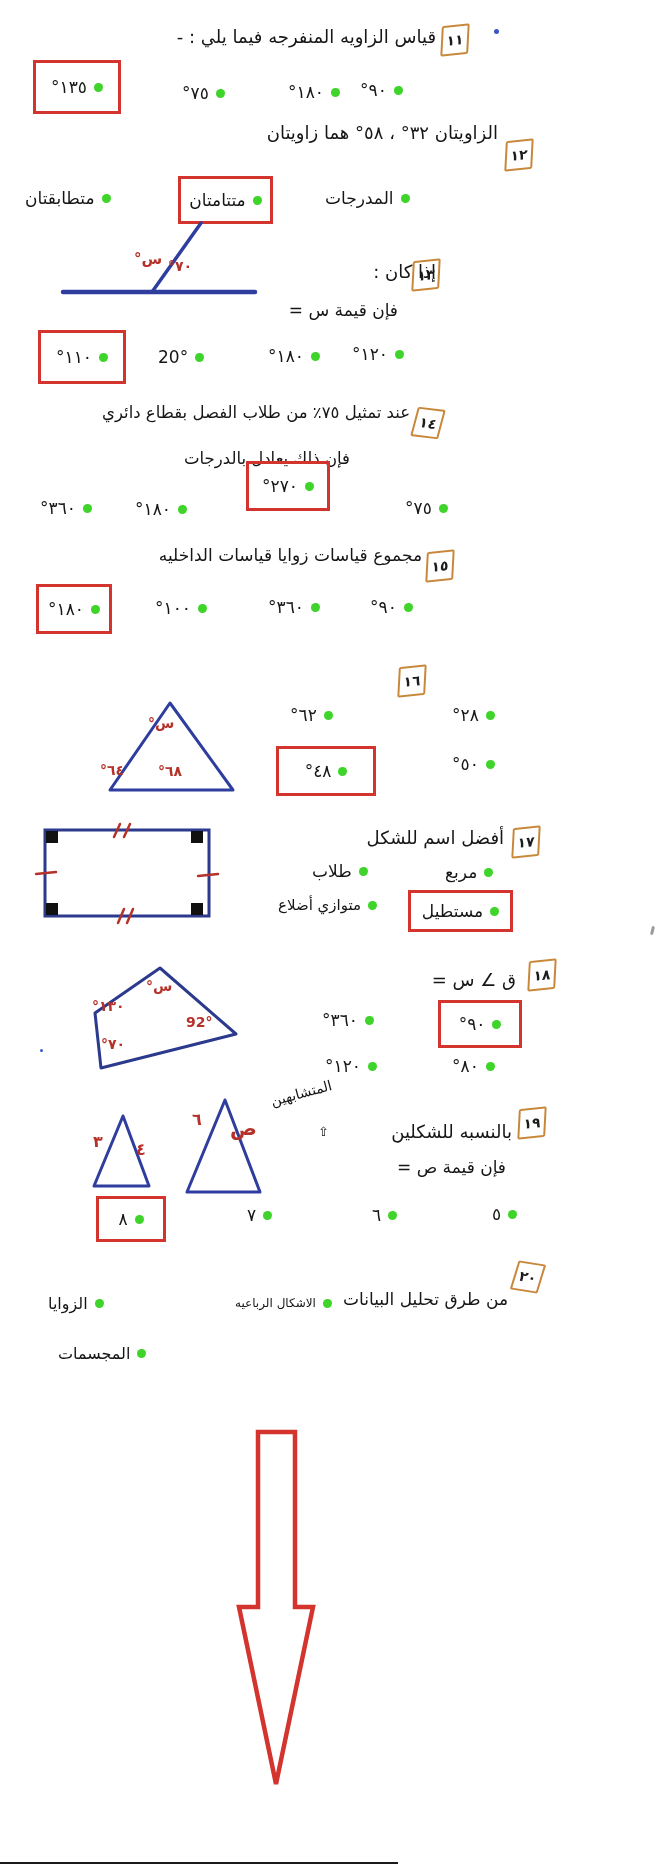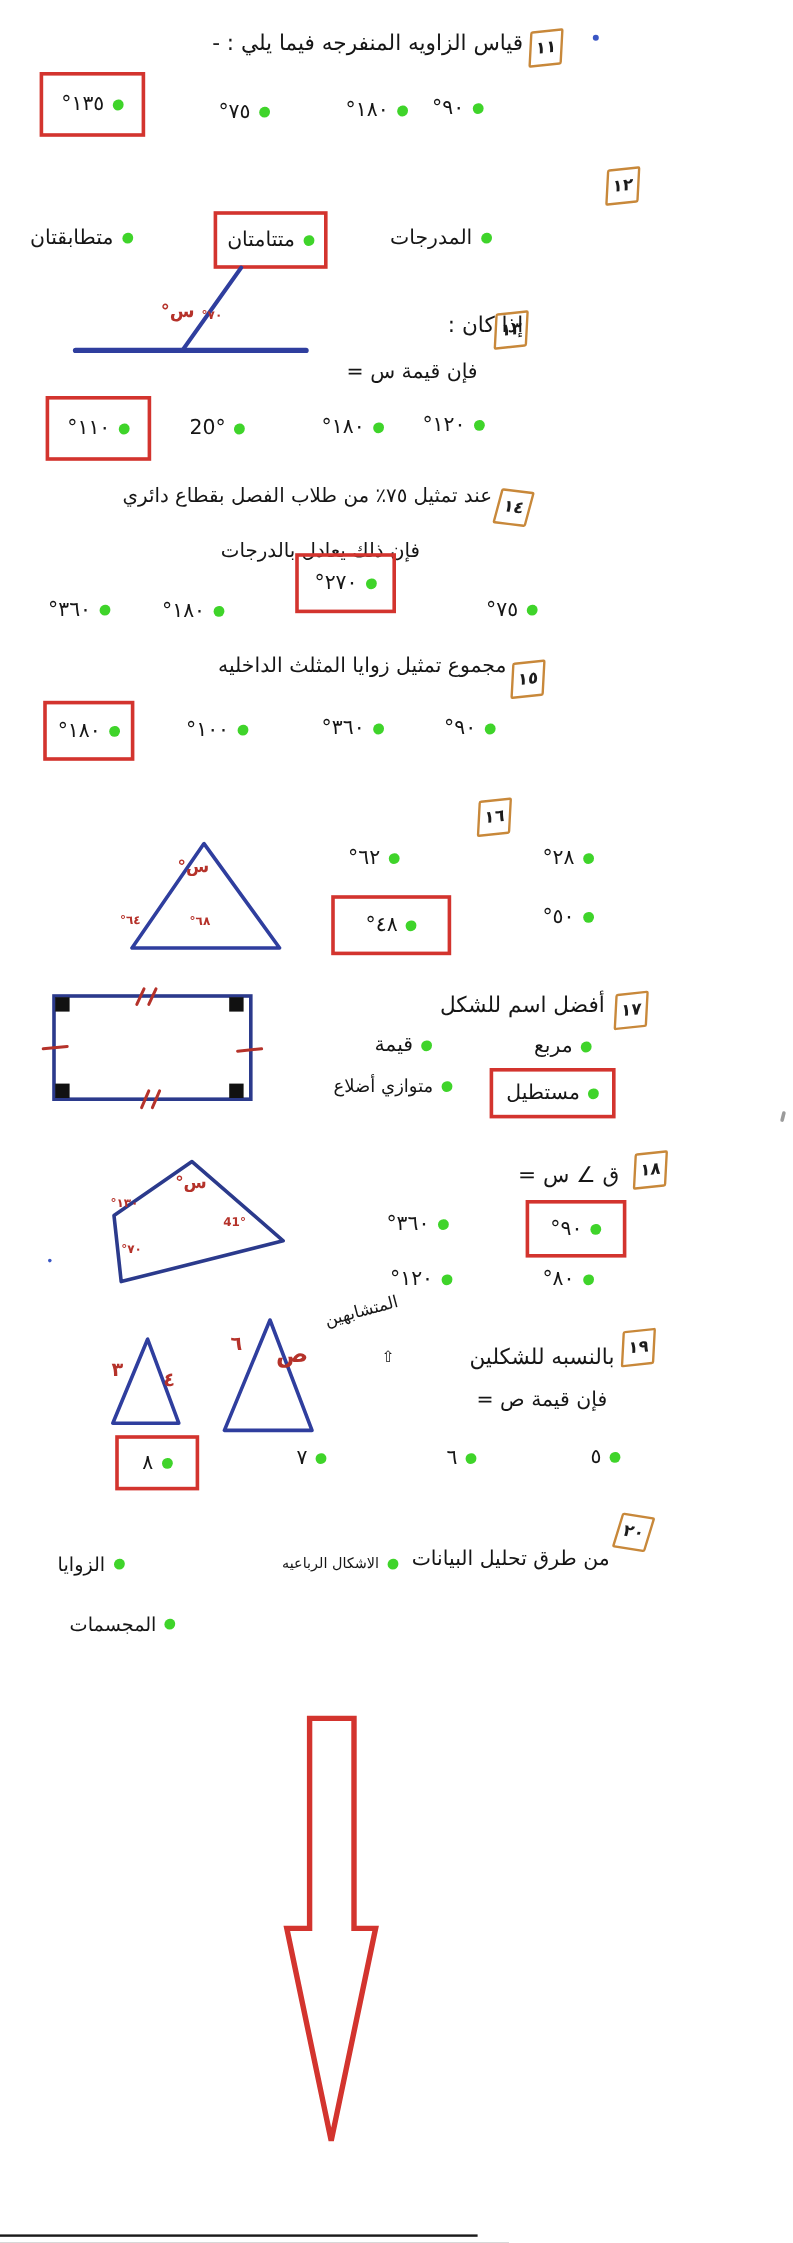--- a/index.html
+++ b/index.html
@@ -9,21 +9,21 @@
   .qnum{position:absolute;width:28px;height:30px;border:2px solid #c8883a;border-radius:2px;
         display:flex;align-items:center;justify-content:center;font-size:14px;font-weight:bold;
         color:#1c1c1c;transform:rotate(-6deg) skewX(-9deg);background:#fff}
   .qtext{position:absolute;direction:rtl;text-align:right;font-size:18px;line-height:1.4;white-space:nowrap;color:#161616}
   .sm{font-size:16.5px}
   .opt{position:absolute;direction:rtl;display:flex;align-items:center;gap:7px;font-size:17px;color:#161616}
   .opt .dot{width:9px;height:9px;border-radius:50% 46% 52% 48%;background:#3fd42a;flex:none}
   .opt .lbl{white-space:nowrap}
   .opt.boxed{border:3px solid #d3342e;justify-content:center;padding:2px 2px}
   .opt.small{font-size:14px}
-  .rlbl{position:absolute;direction:rtl;color:#b5322a;font-weight:bold;font-size:10px;white-space:nowrap}
+  .rlbl{position:absolute;direction:rtl;color:#b5322a;font-weight:bold;font-size:14px;white-space:nowrap}
   .rlbl.big{font-size:20px}
   .annot{position:absolute;font-size:14px;white-space:nowrap;color:#161616}
   .speck{position:absolute;border-radius:50%}
   .sheet>svg{position:absolute;overflow:visible}
   .bline{position:absolute;background:#1a1a1a}
 </style>
 </head>
 <body>
 
 <div class="sheet">
@@ -49,20 +49,21 @@
       <span class="lbl">٧٥°</span>
     </span>
   <span class="opt boxed" style="left:33px;top:60px;width:88px;height:54px">
       <span class="dot"></span>
       <span class="lbl">١٣٥°</span>
     </span>
 
   <div class="qnum" style="left:505px;top:140px">
       <span>١٢</span>
     </div>
+  <div class="qtext" style="left:160px;top:120px;width:338px">الزاويتان ٣٢° ، ٥٨° هما زاويتان</div>
   <span class="opt" style="left:325px;top:188px">
       <span class="dot"></span>
       <span class="lbl">المدرجات</span>
     </span>
   <span class="opt boxed" style="left:178px;top:176px;width:95px;height:48px">
       <span class="dot"></span>
       <span class="lbl">متتامتان</span>
     </span>
   <span class="opt" style="left:25px;top:188px">
       <span class="dot"></span>
@@ -115,21 +116,21 @@
       <span class="lbl">١٨٠°</span>
     </span>
   <span class="opt" style="left:40px;top:498px">
       <span class="dot"></span>
       <span class="lbl">٣٦٠°</span>
     </span>
 
   <div class="qnum" style="left:426px;top:551px">
       <span>١٥</span>
     </div>
-  <div class="qtext" style="left:156px;top:544px;width:266px;font-size:17px">مجموع تمثيل زوايا المثلث الداخليه</div>
+  <div class="qtext" style="left:156px;top:544px;width:266px;font-size:17px">مجموع قياسات زوايا قياسات الداخليه</div>
   <span class="opt" style="left:370px;top:597px">
       <span class="dot"></span>
       <span class="lbl">٩٠°</span>
     </span>
   <span class="opt" style="left:268px;top:597px">
       <span class="dot"></span>
       <span class="lbl">٣٦٠°</span>
     </span>
   <span class="opt" style="left:155px;top:598px">
       <span class="dot"></span>
@@ -182,42 +183,42 @@
     <line x1="93" y1="85" x2="87" y2="99" stroke="#b5322a" stroke-width="2.5" stroke-linecap="round"></line>
     <line x1="-4" y1="50" x2="16" y2="48" stroke="#b5322a" stroke-width="2.5" stroke-linecap="round"></line>
     <line x1="158" y1="52" x2="178" y2="50" stroke="#b5322a" stroke-width="2.5" stroke-linecap="round"></line>
   </svg>
   <span class="opt" style="left:445px;top:862px">
       <span class="dot"></span>
       <span class="lbl">مربع</span>
     </span>
   <span class="opt" style="left:312px;top:861px">
       <span class="dot"></span>
-      <span class="lbl">قيمة</span>
+      <span class="lbl">طلاب</span>
     </span>
   <span class="opt boxed" style="left:408px;top:890px;width:105px;height:42px">
       <span class="dot"></span>
       <span class="lbl">مستطيل</span>
     </span>
   <span class="opt" style="left:278px;top:896px;font-size:15px">
       <span class="dot"></span>
       <span class="lbl">متوازي أضلاع</span>
     </span>
 
   <div class="qnum" style="left:528px;top:960px">
       <span>١٨</span>
     </div>
   <div class="qtext" style="left:386px;top:967px;width:130px">ق ∠ س =</div>
   <svg style="left:85px;top:958px" width="160" height="115" viewBox="0 0 160 115">
     <polygon points="75,10 151,76 16,110 10,55" fill="none" stroke="#2b3a8c" stroke-width="3" stroke-linejoin="round"></polygon>
   </svg>
   <span class="rlbl" style="left:146px;top:978px;font-size:14px">س°</span>
   <span class="rlbl" style="left:92px;top:998px">١٣٠°</span>
   <span class="rlbl" style="left:101px;top:1036px">٧٠°</span>
-  <span class="rlbl" style="left:186px;top:1014px">41°</span>
+  <span class="rlbl" style="left:186px;top:1014px">92°</span>
   <span class="opt boxed" style="left:438px;top:1000px;width:84px;height:48px">
       <span class="dot"></span>
       <span class="lbl">٩٠°</span>
     </span>
   <span class="opt" style="left:322px;top:1010px">
       <span class="dot"></span>
       <span class="lbl">٣٦٠°</span>
     </span>
   <span class="opt" style="left:452px;top:1056px">
       <span class="dot"></span>

